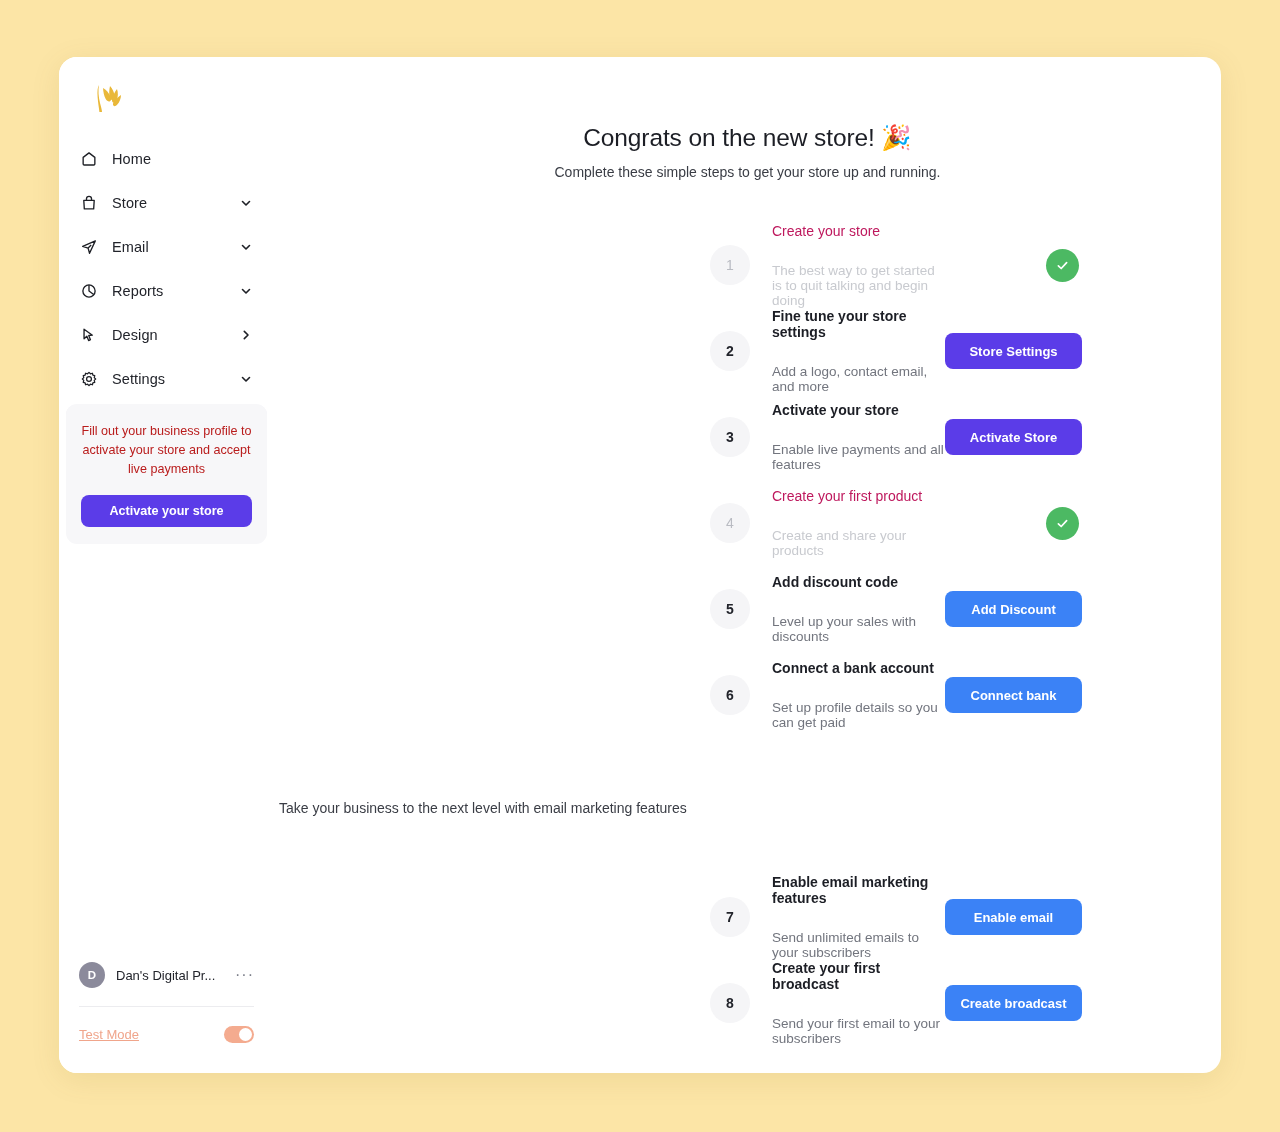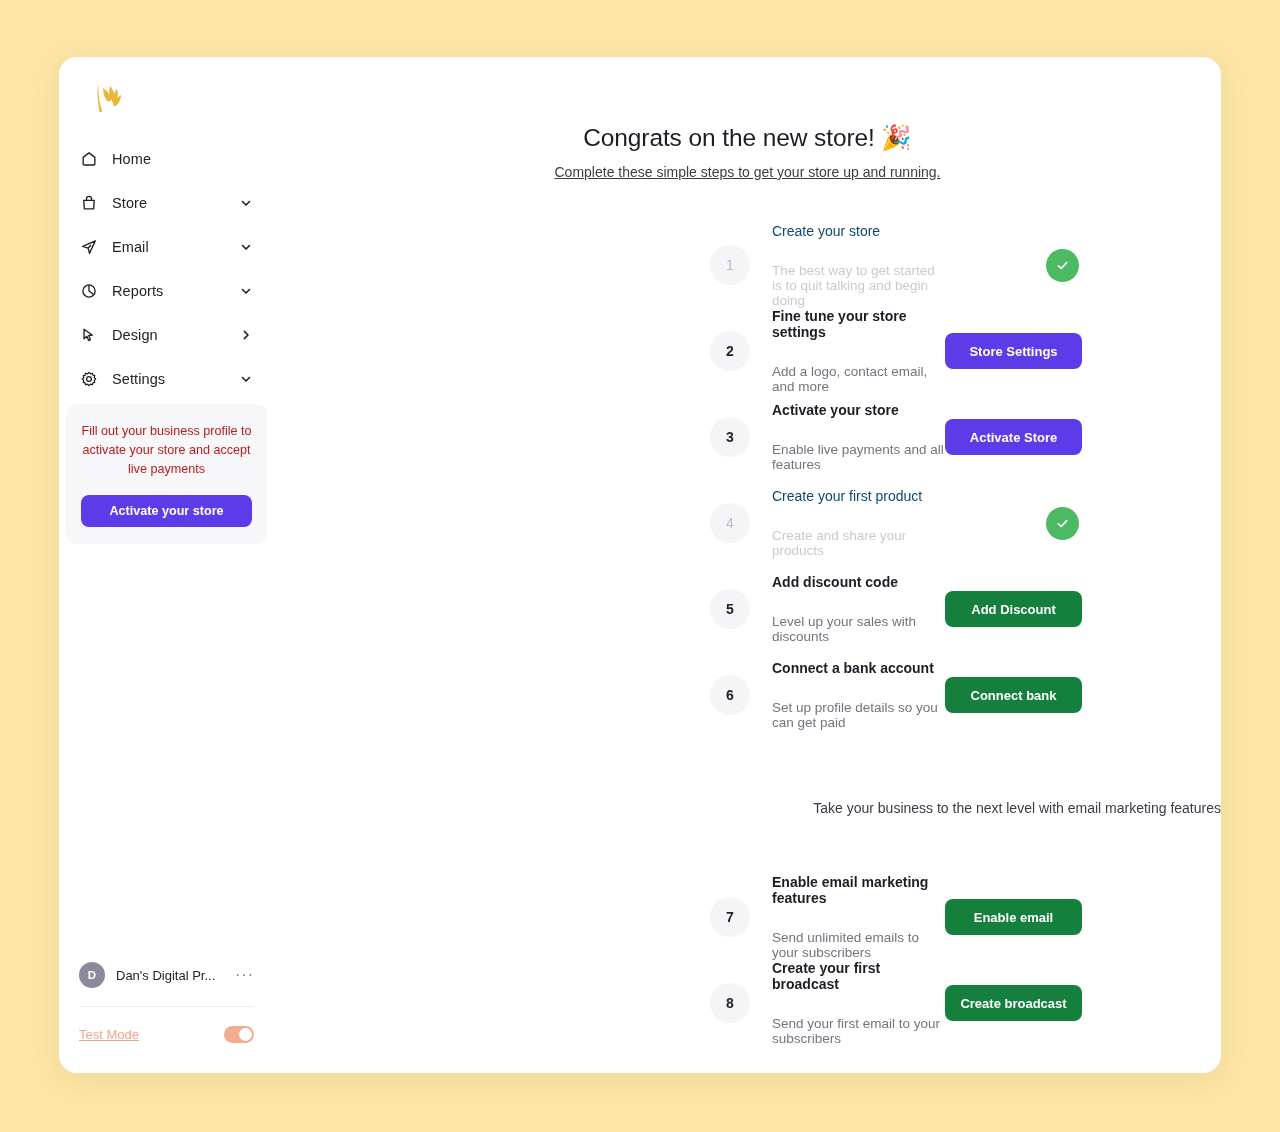--- a/index.html
+++ b/index.html
@@ -214,21 +214,20 @@
     font-size: 24.5px;
     font-weight: normal;
     color: #1c1e25;
     letter-spacing: -0.1px;
   }
   #page-subtitle {
     text-align: center;
     font-size: 14px;
     color: #3a3d45;
     margin-top: 12px;
-    text-decoration: underline;
   }
 
   #steps {
     margin-top: 42px;
     padding: 0 0 0 0;
   }
 
   .step-row {
     display: flex;
     align-items: center;
@@ -257,21 +256,21 @@
     font-size: 14px;
     font-weight: bold;
     color: #1c1e25;
     margin-bottom: 5px;
   }
   .step-desc {
     font-size: 13.5px;
     color: #72757e;
     margin-top: 24px;
   }
-  .step-row.done .step-title { font-weight: normal; color: #0c4a6e; }
+  .step-row.done .step-title { font-weight: normal; color: #be185d; }
   .step-row.done .step-desc  { color: #c8cacf; }
 
   .step-action {
     flex: 0 0 auto;
     width: 137px;
     display: flex;
     justify-content: flex-end;
     align-items: center;
   }
 
@@ -281,37 +280,37 @@
     border: none;
     border-radius: 8px;
     background: #5b3ce8;
     color: #ffffff;
     font-size: 13px;
     font-weight: bold;
     font-family: "Liberation Sans", sans-serif;
     cursor: pointer;
   }
   .step-btn.muted {
-    background: #15803d;
+    background: #3b82f6;
     color: #ffffff;
   }
 
   .check-circle {
     width: 33px;
     height: 33px;
     border-radius: 50%;
     background: #4cb963;
     display: flex;
     align-items: center;
     justify-content: center;
     margin-right: 3px;
   }
 
   #section-note {
-    text-align: right;
+    text-align: left;
     font-size: 14px;
     color: #3a3d45;
     margin-top: 62px;
     margin-bottom: 58px;
     padding-left: 5px;
   }
 </style>
 </head>
 <body>
 

